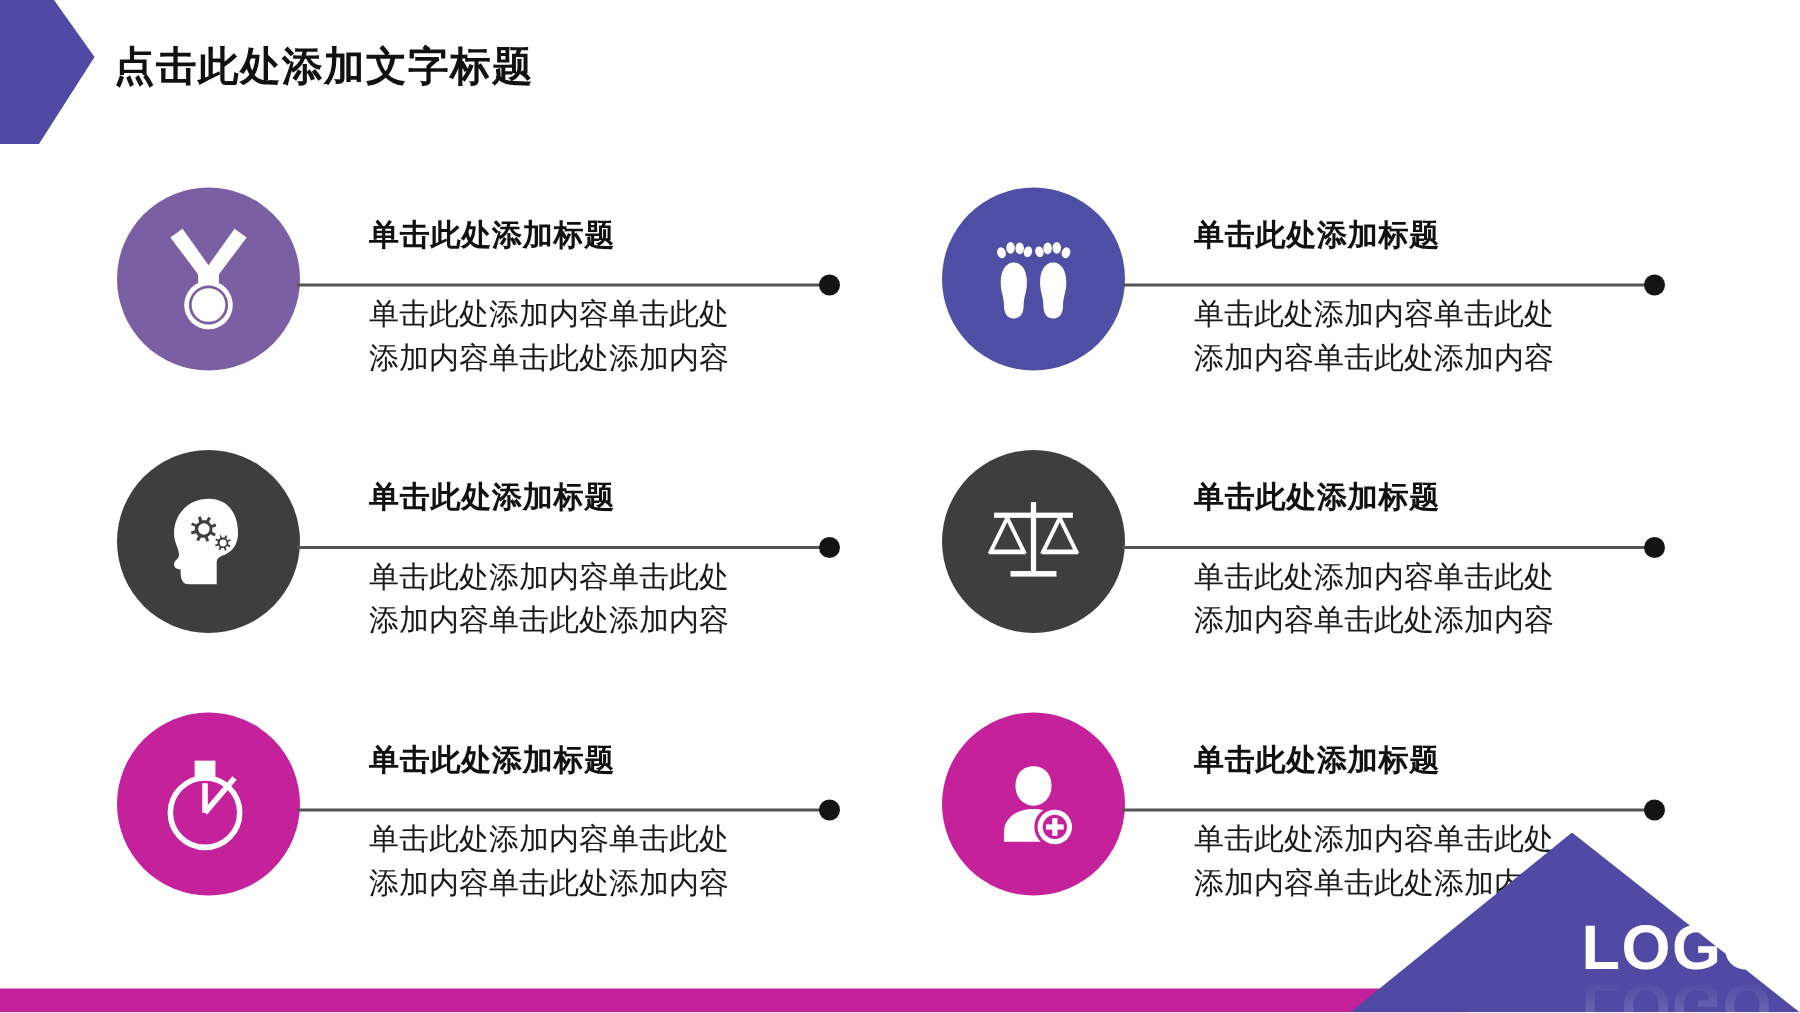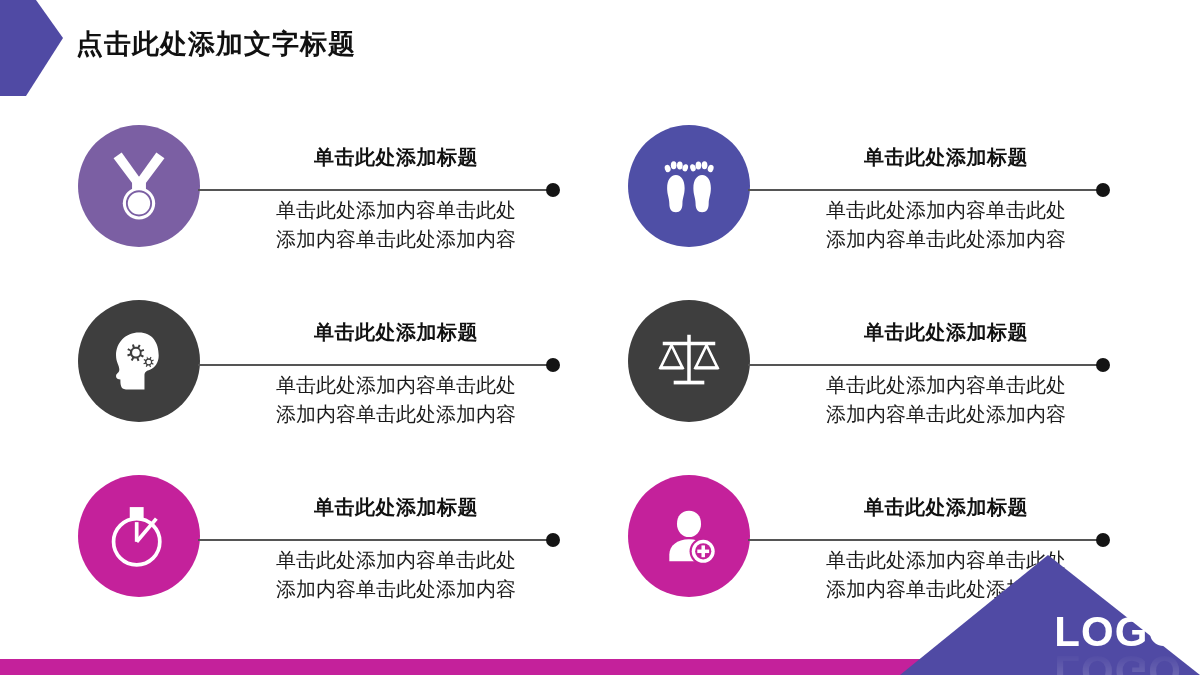--- a/index.html
+++ b/index.html
@@ -87,21 +87,20 @@
     height: 14px;
     border-radius: 50%;
     background: #141414;
   }
 
   .text-block {
     position: absolute;
     left: 168px;
     top: 0;
     width: 300px;
-    text-align: center;
   }
   .item-title {
     font-size: 20px;
     font-weight: bold;
     color: #111111;
     line-height: 1;
     padding-top: 22px;
     letter-spacing: 0.5px;
     white-space: nowrap;
   }

